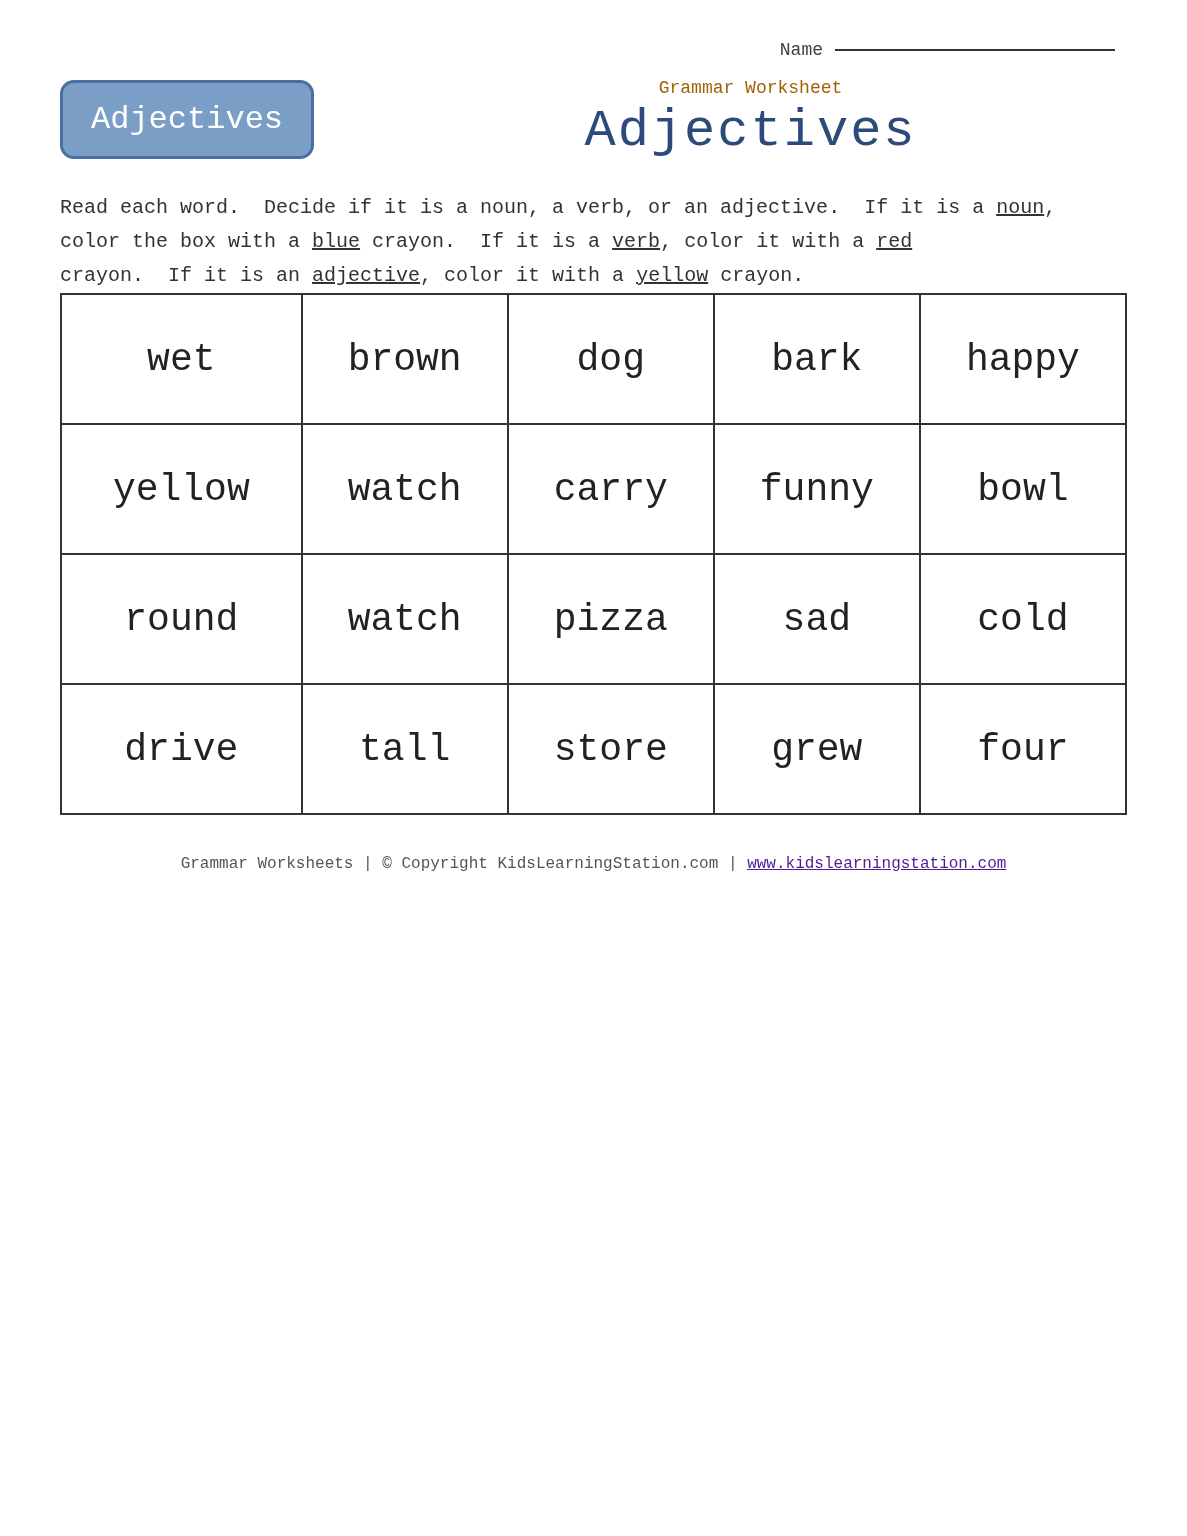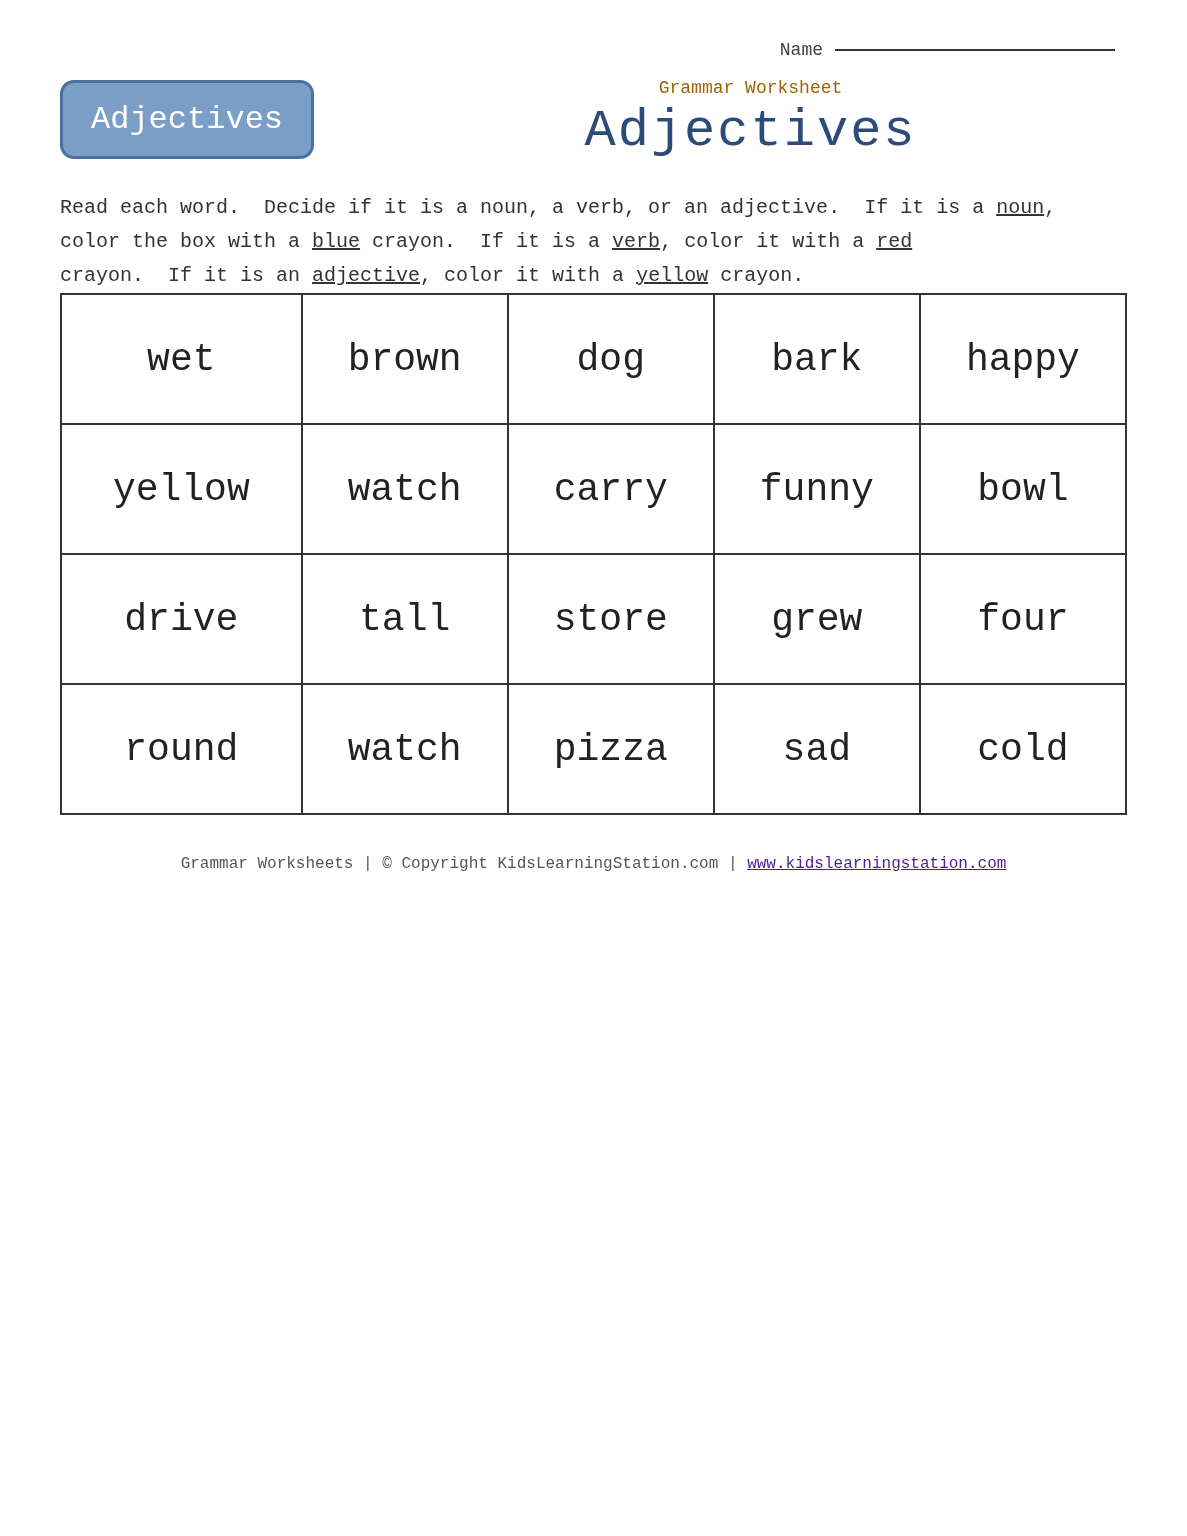--- a/index.html
+++ b/index.html
@@ -134,31 +134,31 @@
         <td>happy</td>
       </tr>
       <tr>
         <td>yellow</td>
         <td>watch</td>
         <td>carry</td>
         <td>funny</td>
         <td>bowl</td>
       </tr>
       <tr>
+        <td>round</td>
+        <td>watch</td>
+        <td>pizza</td>
+        <td>sad</td>
+        <td>cold</td>
+      </tr>
+      <tr>
         <td>drive</td>
         <td>tall</td>
         <td>store</td>
         <td>grew</td>
         <td>four</td>
-      </tr>
-      <tr>
-        <td>round</td>
-        <td>watch</td>
-        <td>pizza</td>
-        <td>sad</td>
-        <td>cold</td>
       </tr>
     </tbody>
 </table>
 
 <div class="footer">
   <span>Grammar Worksheets  |  © Copyright KidsLearningStation.com  |  </span><a href="#">www.kidslearningstation.com</a>
 </div>
 
 </body></html>

